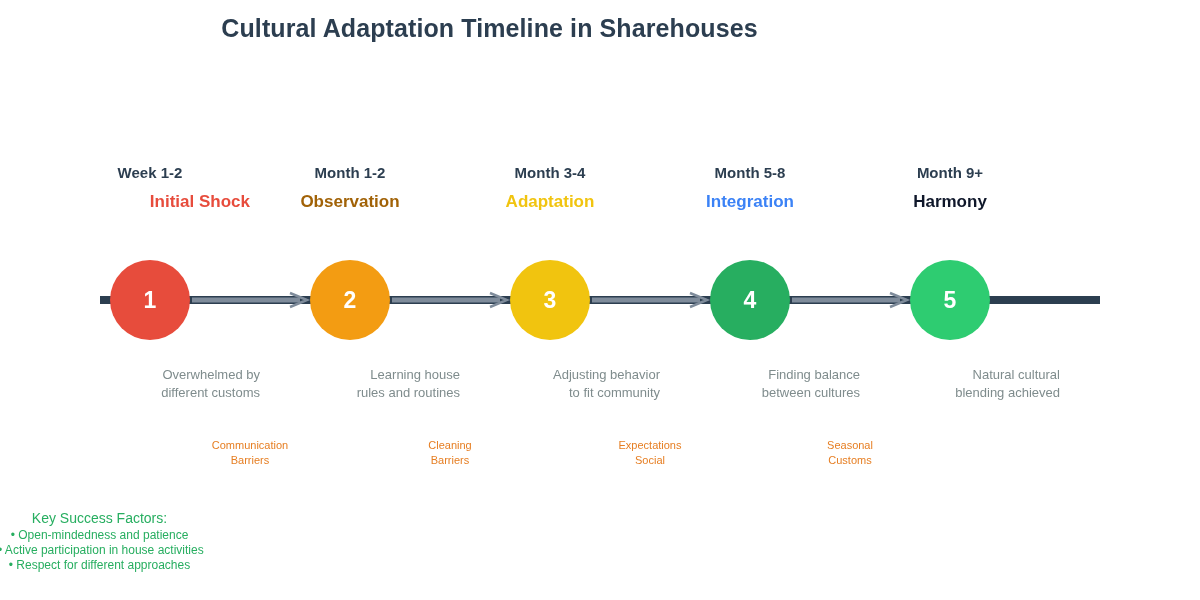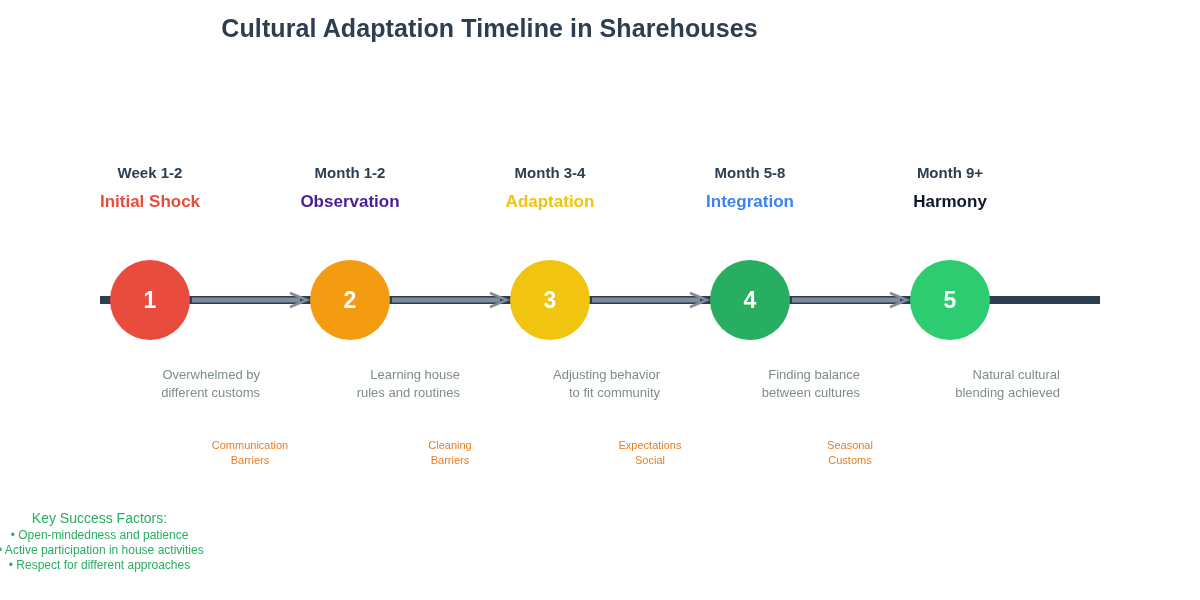--- a/index.html
+++ b/index.html
@@ -176,30 +176,30 @@
         <svg width="116" height="16" viewBox="0 0 116 16">
           <line x1="0" y1="8" x2="108" y2="8" stroke="#7f8c9b" stroke-width="5"></line>
           <polyline points="98,1 115,8 98,15" fill="none" stroke="#7f8c9b" stroke-width="2.5"></polyline>
         </svg>
       </div>
     </div>
 
   <div id="stages">
       <div class="stage" style="left: 50px;">
         <div class="stage-period">Week 1-2</div>
-        <div class="stage-name" style="color: rgb(231, 76, 60);">Initial Shock</div>
+        <div class="stage-name" style="color: rgb(231, 76, 60); text-align: right;">Initial Shock</div>
         <div class="stage-circle" style="background: rgb(231, 76, 60);">1</div>
         <div class="stage-desc">
           <div>Overwhelmed by</div>
           <div>different customs</div>
         </div>
       </div>
       <div class="stage" style="left: 250px;">
         <div class="stage-period">Month 1-2</div>
-        <div class="stage-name" style="color: #4c1d95;">Observation</div>
+        <div class="stage-name" style="color: #a16207;">Observation</div>
         <div class="stage-circle" style="background: rgb(243, 156, 18);">2</div>
         <div class="stage-desc">
           <div>Learning house</div>
           <div>rules and routines</div>
         </div>
       </div>
       <div class="stage" style="left: 450px;">
         <div class="stage-period">Month 3-4</div>
         <div class="stage-name" style="color: rgb(241, 196, 15);">Adaptation</div>
         <div class="stage-circle" style="background: rgb(241, 196, 15);">3</div>

